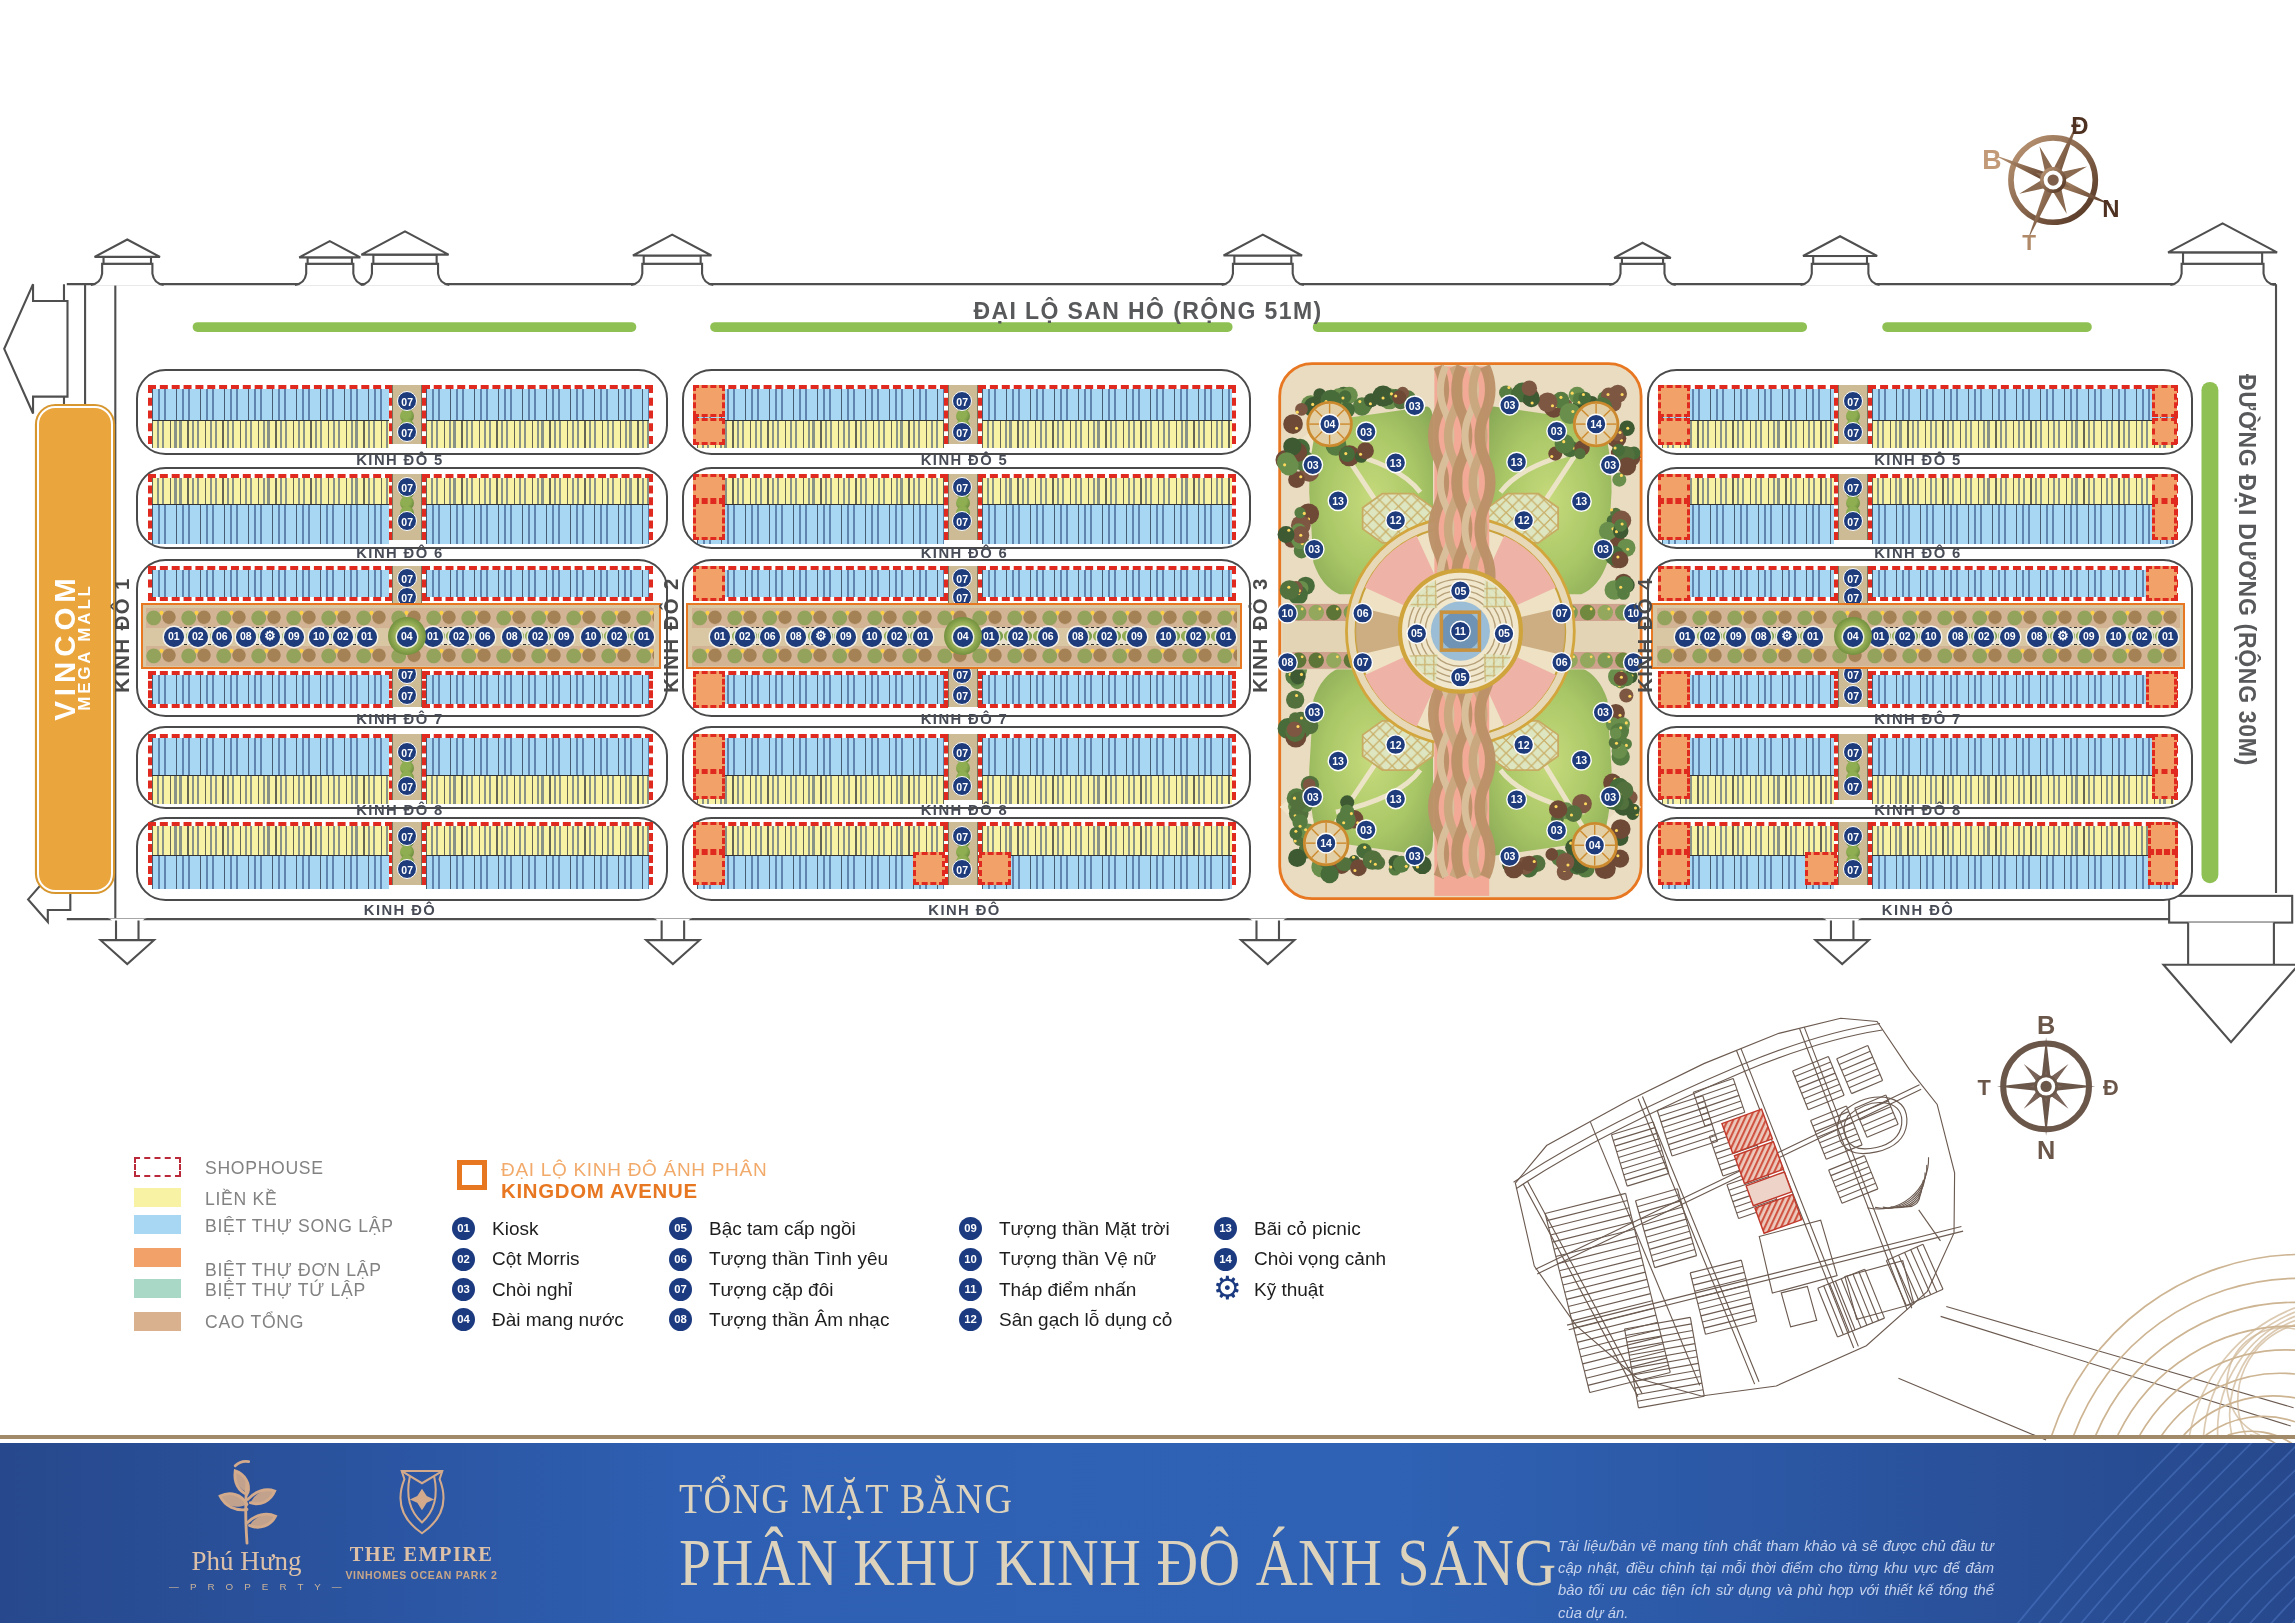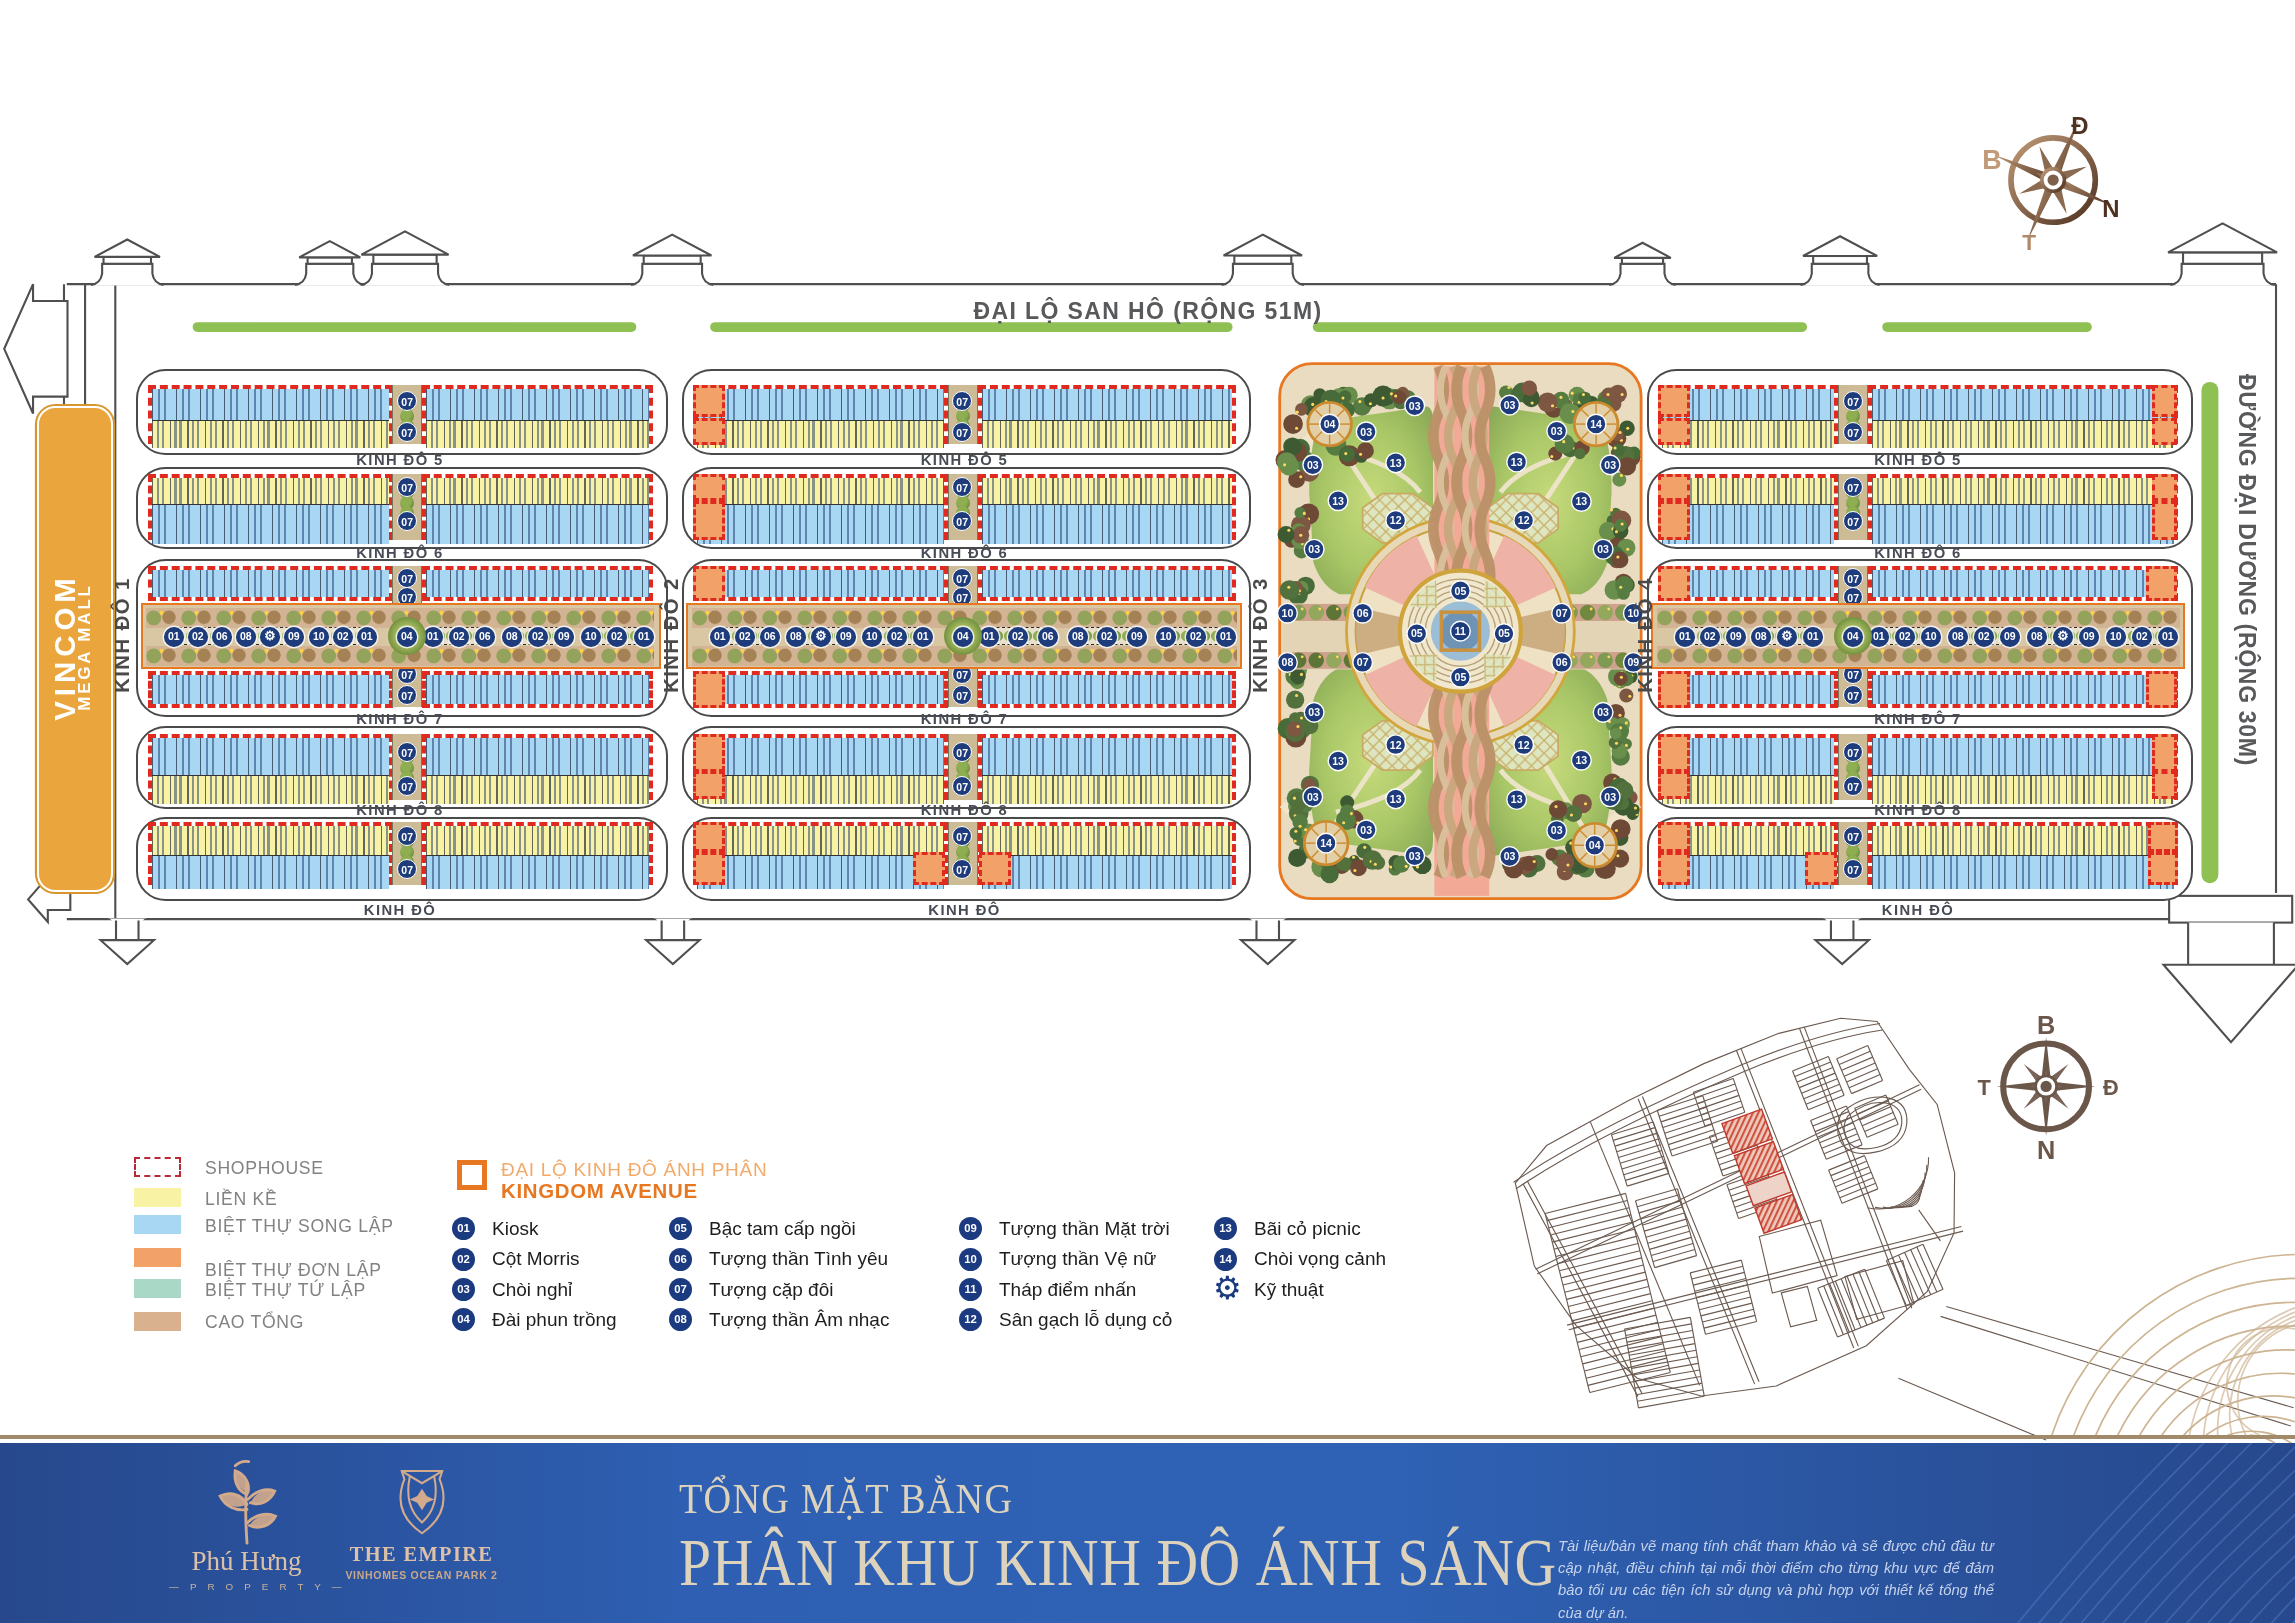--- a/index.html
+++ b/index.html
@@ -1638,21 +1638,21 @@
 <div class="abs" style="left:457px;top:1160px;width:29.5px;height:29.5px;border:5.6px solid #e87722;box-sizing:border-box;"></div>
 <div class="abs" style="left:501px;top:1159px;color:#f2aa6b;font-size:19px;letter-spacing:0.7px;">ĐẠI LỘ KINH ĐÔ ÁNH PHÂN</div>
 <div class="abs" style="left:501px;top:1180px;color:#e87722;font-weight:bold;font-size:20.4px;letter-spacing:0.7px;">KINGDOM AVENUE</div>
 <div class="lcir" style="left:452px;top:1217px;">01</div>
 <div class="abs itemtxt" style="left:492px;top:1218px;">Kiosk</div>
 <div class="lcir" style="left:452px;top:1248px;">02</div>
 <div class="abs itemtxt" style="left:492px;top:1248px;">Cột Morris</div>
 <div class="lcir" style="left:452px;top:1278px;">03</div>
 <div class="abs itemtxt" style="left:492px;top:1279px;">Chòi nghỉ</div>
 <div class="lcir" style="left:452px;top:1308px;">04</div>
-<div class="abs itemtxt" style="left:492px;top:1309px;">Đài phun trồng</div>
+<div class="abs itemtxt" style="left:492px;top:1309px;">Đài mang nước</div>
 <div class="lcir" style="left:669px;top:1217px;">05</div>
 <div class="abs itemtxt" style="left:709px;top:1218px;">Bậc tam cấp ngồi</div>
 <div class="lcir" style="left:669px;top:1248px;">06</div>
 <div class="abs itemtxt" style="left:709px;top:1248px;">Tượng thần Tình yêu</div>
 <div class="lcir" style="left:669px;top:1278px;">07</div>
 <div class="abs itemtxt" style="left:709px;top:1279px;">Tượng cặp đôi</div>
 <div class="lcir" style="left:669px;top:1308px;">08</div>
 <div class="abs itemtxt" style="left:709px;top:1309px;">Tượng thần Âm nhạc</div>
 <div class="lcir" style="left:959px;top:1217px;">09</div>
 <div class="abs itemtxt" style="left:999px;top:1218px;">Tượng thần Mặt trời</div>

